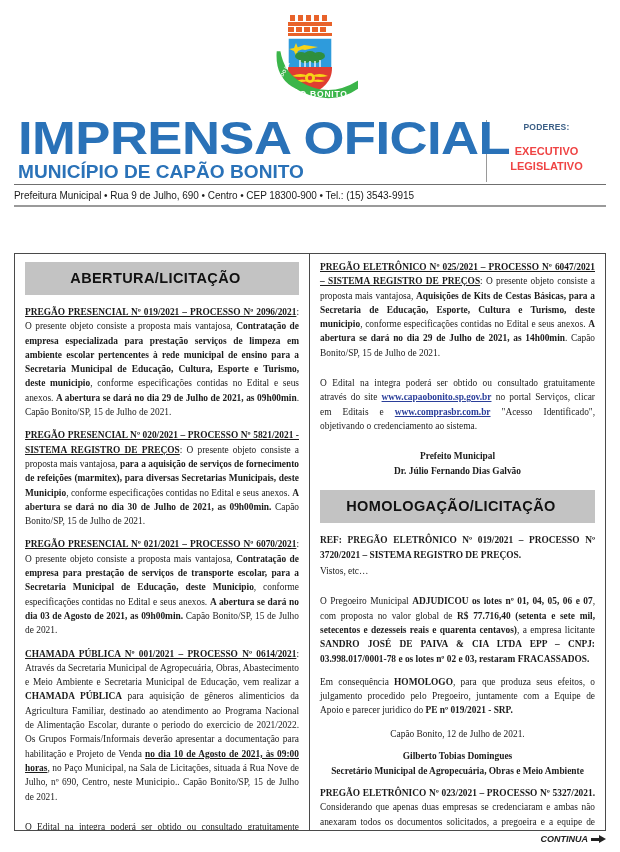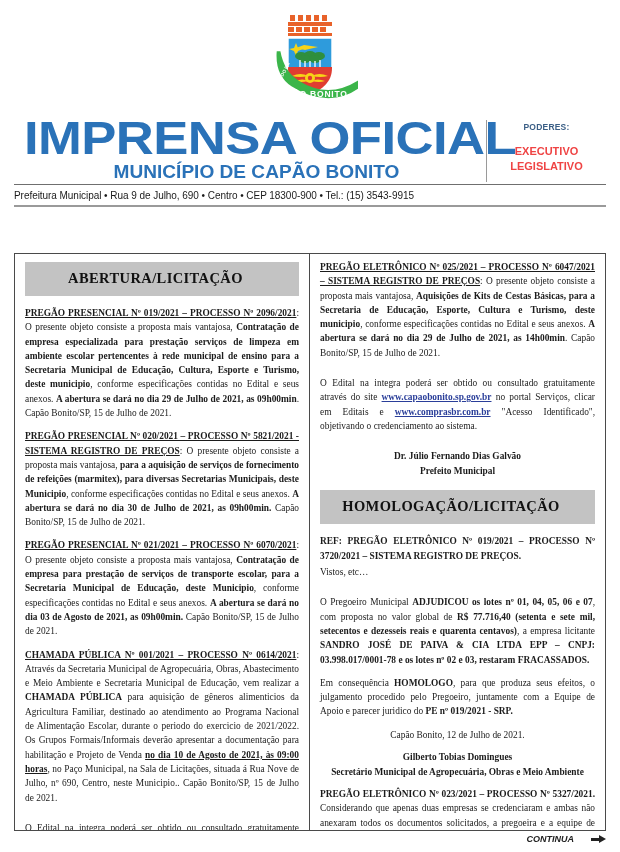--- a/index.html
+++ b/index.html
@@ -42,21 +42,20 @@
   }
 
   .title-row {
     display: flex;
     align-items: flex-start;
     margin-top: 2px;
   }
   .title-block {
     flex: 0 0 450px;
     padding-left: 4px;
-    text-align: center;
   }
   .imprensa {
     font-family: "Liberation Sans", "DejaVu Sans", sans-serif;
     font-weight: 700;
     font-size: 47px;
     line-height: 0.93;
     letter-spacing: -0.5px;
     color: #2a72b8;
     transform: scaleX(1.12);
     transform-origin: left center;
@@ -133,21 +132,21 @@
     box-sizing: border-box;
     padding: 6px 10px 6px 10px;
     overflow: hidden;
     position: relative;
   }
   .col.left  { border-right: 1px solid #4a4a4a; }
 
   .banner {
     background: #c3c3c3;
     text-align: center;
-    font-family: Liberation Serif, serif;
+    font-family: Liberation Sans, sans-serif;
     font-weight: 700;
     font-size: 14.5px;
     letter-spacing: 0.4px;
     padding: 8px 13px 9px 0;
     margin: 2px 0 10px 0;
     color: #111;
   }
   .banner.second { margin-top: 12px; }
 
   p.body {
@@ -183,21 +182,21 @@
     position: absolute;
     right: 14px;
     top: 834px;
     font-family: "Liberation Sans", "DejaVu Sans", sans-serif;
     font-style: italic;
     font-weight: 700;
     font-size: 9px;
     color: #222;
     display: flex;
     align-items: center;
-    gap: 17px;
+    gap: 3px;
   }
   .arrow {
     display: inline-block;
     width: 15px;
     height: 9px;
     position: relative;
   }
   .arrow::before {
     content: "";
     position: absolute;
@@ -332,22 +331,22 @@
       </p>
 
       <div class="gap"></div>
 
       <p class="body">
         <span>O Edital na integra poderá ser obtido ou consultado gratuitamente através do site </span><span class="lnk">www.capaobonito.sp.gov.br</span><span> no portal Serviços, clicar em Editais e  </span><span class="lnk">www.comprasbr.com.br</span><span> "Acesso Identificado", objetivando o credenciamento ao sistema.</span>
       </p>
 
       <div class="gap"></div>
 
+      <p class="body center">Prefeito Municipal</p>
       <p class="body center">Dr. Júlio Fernando Dias Galvão</p>
-      <p class="body center">Prefeito Municipal</p>
 
       <div class="banner second">HOMOLOGAÇÃO/LICITAÇÃO</div>
 
       <p class="body">
         <span class="b">REF: PREGÃO ELETRÔNICO Nº 019/2021 – PROCESSO Nº 3720/2021 – SISTEMA REGISTRO DE PREÇOS.</span>
       </p>
       <p class="body" style="margin-top:-7px">Vistos, etc…</p>
 
       <div class="gap"></div>
 

